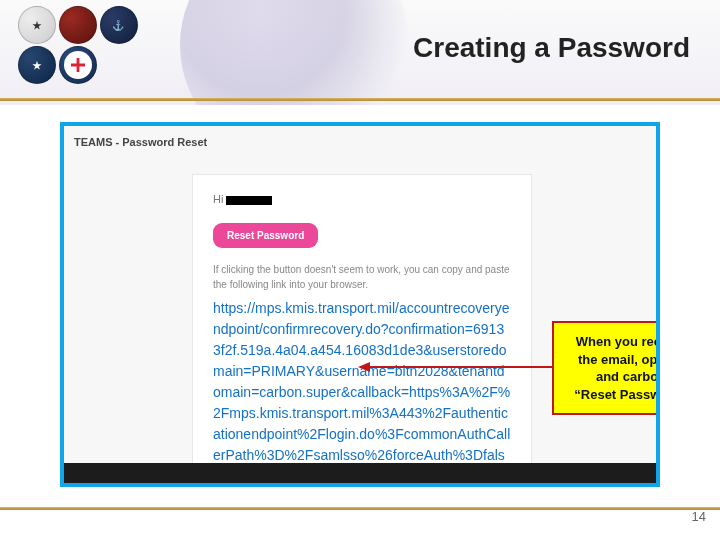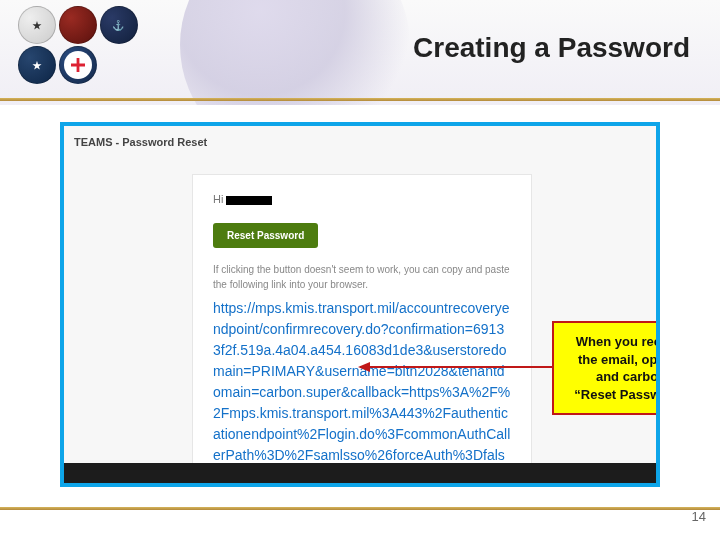--- a/index.html
+++ b/index.html
@@ -126,26 +126,26 @@
     vertical-align: middle;
   }
   .email-card .body-text {
     font-size: 10px;
     color: #888;
     line-height: 1.5;
     margin-bottom: 14px;
   }
   .reset-btn {
     display: inline-block;
-    background: #4d7c0f;
+    background: #ec4899;
     color: #fff;
     font-size: 10px;
     font-weight: 600;
     padding: 7px 14px;
-    border-radius: 3px;
+    border-radius: 9px;
   }
   .email-card .alt-text {
     font-size: 10px;
     color: #888;
     line-height: 1.5;
     margin-top: 14px;
     margin-bottom: 6px;
   }
   .url-block {
     font-size: 14px;

